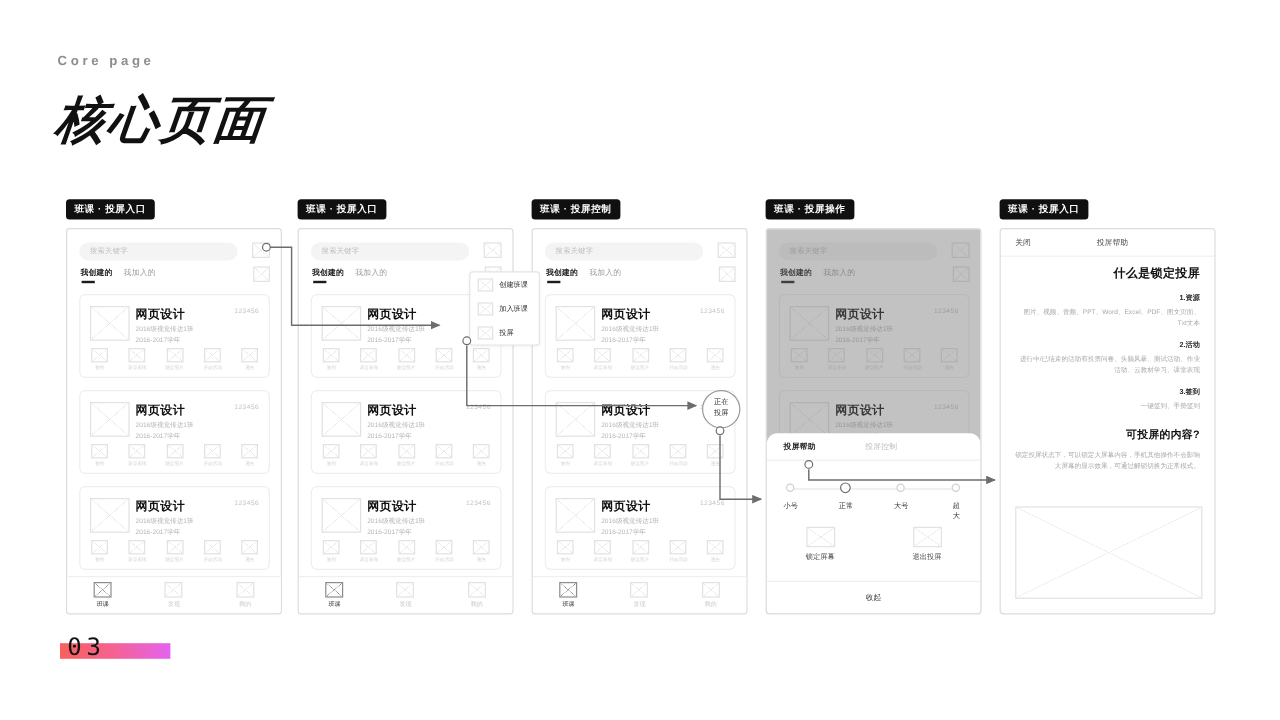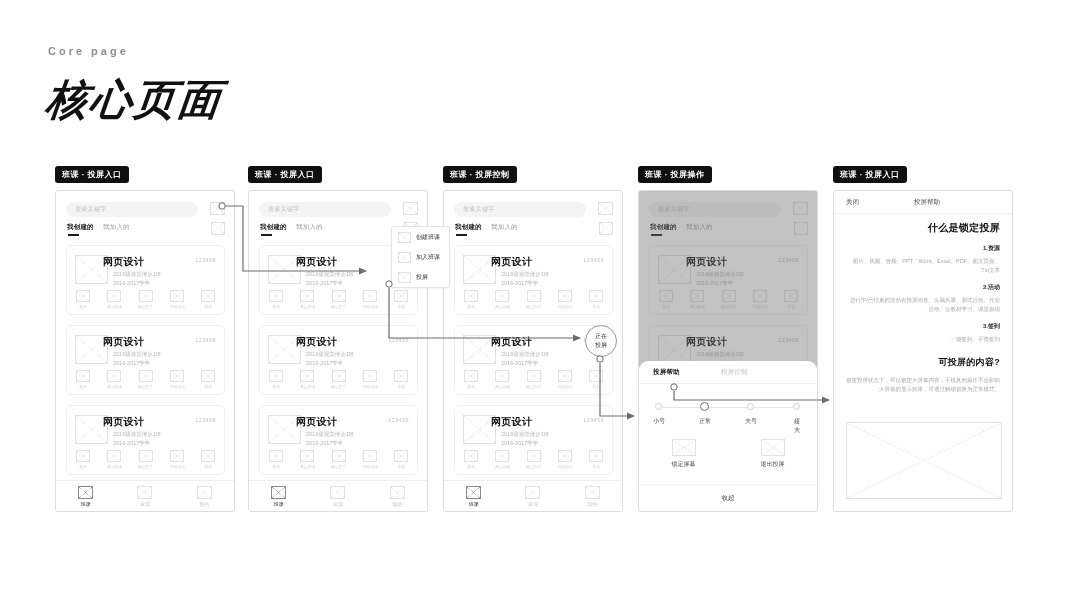--- a/index.html
+++ b/index.html
@@ -75,21 +75,21 @@
   .tab.on{color:#1c1c1c;font-weight:700;}
   .tab-underline{position:absolute;left:1px;top:11px;width:11px;height:2px;background:#1c1c1c;}
   .tabs .xbox{position:absolute;right:0;top:-1px;width:12px;height:11px;}
 
   
   .card{
     position:absolute;left:10px;right:9px;
     border:1px solid #eeeeee;border-radius:5px;background:#fff;height:68px;
   }
   .card .thumb{position:absolute;left:8px;top:9px;width:31px;height:27px;}
-  .card .ttl{position:absolute;left:36px;top:9px;font-size:10px;font-weight:700;color:#111;letter-spacing:.3px;}
+  .card .ttl{position:absolute;left:46px;top:9px;font-size:10px;font-weight:700;color:#111;letter-spacing:.3px;}
   .card .code{position:absolute;right:8px;top:11px;font-size:5.5px;color:#c2c2c2;letter-spacing:.4px;}
   .card .sub1{position:absolute;left:46px;top:25px;font-size:5.5px;color:#b5b5b5;}
   .card .sub2{position:absolute;left:46px;top:34px;font-size:5.5px;color:#b5b5b5;}
   .card .actrow{position:absolute;left:0;right:0;top:44px;height:22px;display:flex;}
   .card .act{flex:1;display:flex;flex-direction:column;align-items:center;}
   .card .act .xbox{width:12px;height:10px;}
   .card .act span{font-size:4.2px;color:#d2d2d2;margin-top:2px;transform:scale(.92);}
 
   
   .bnav{position:absolute;left:0;right:0;bottom:0;height:30px;border-top:1px solid #efefef;display:flex;background:#fff;}
@@ -160,20 +160,24 @@
   .conn{position:absolute;left:0;top:0;width:1067px;height:600px;pointer-events:none;z-index:20;}
 </style>
 </head>
 <body>
 
 <div class="stage">
 
   <div class="core-label">Core page</div>
   <div class="core-title">核心页面</div>
 
+  <div class="pagenum-wrap">
+    <div class="pagenum-bar"></div>
+    <div class="pagenum-txt">03</div>
+  </div>
 
   <div class="panel" style="left:55px">
     <div class="panel-tag">班课 · 投屏入口</div>
     <div class="phone">
       <div class="srch-row">
         <div class="srch-pill"></div>
         <div class="srch-ph">搜索关键字</div>
         <div class="xbox srch-ico"></div>
       </div>
       <div class="tabs">

